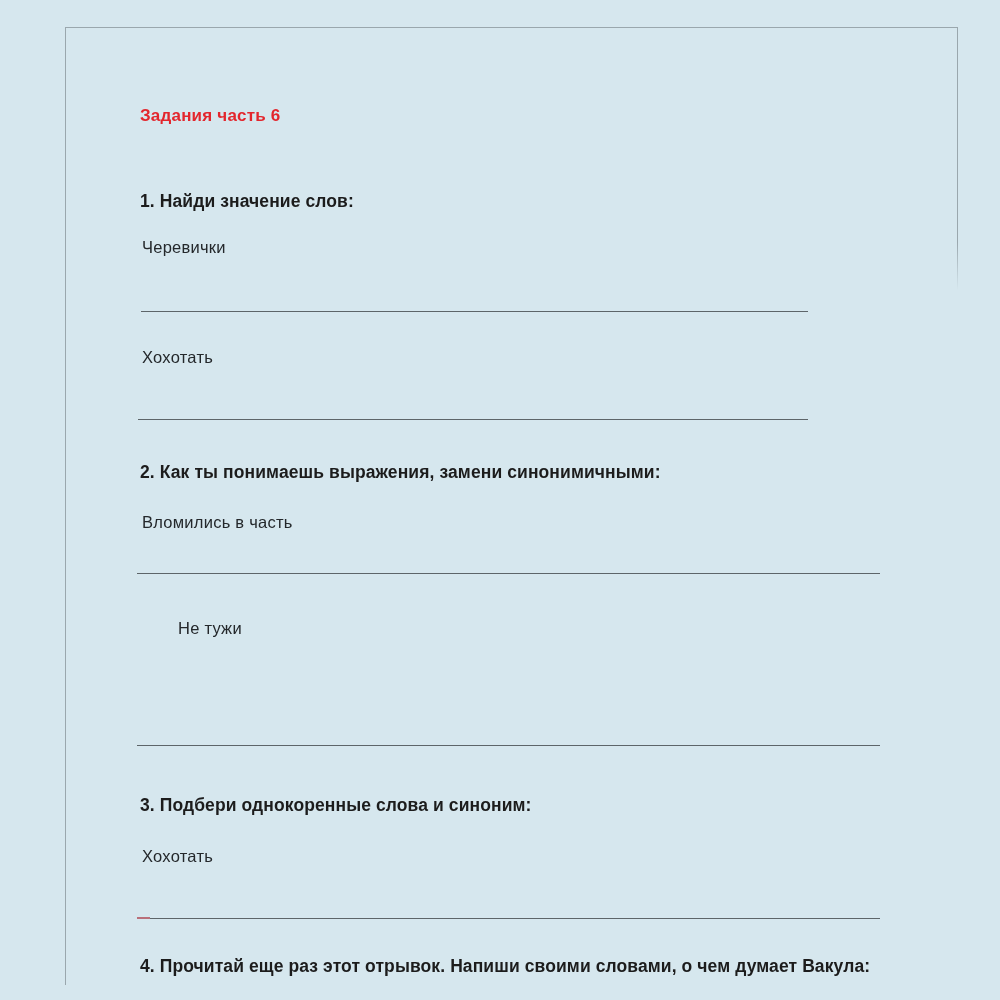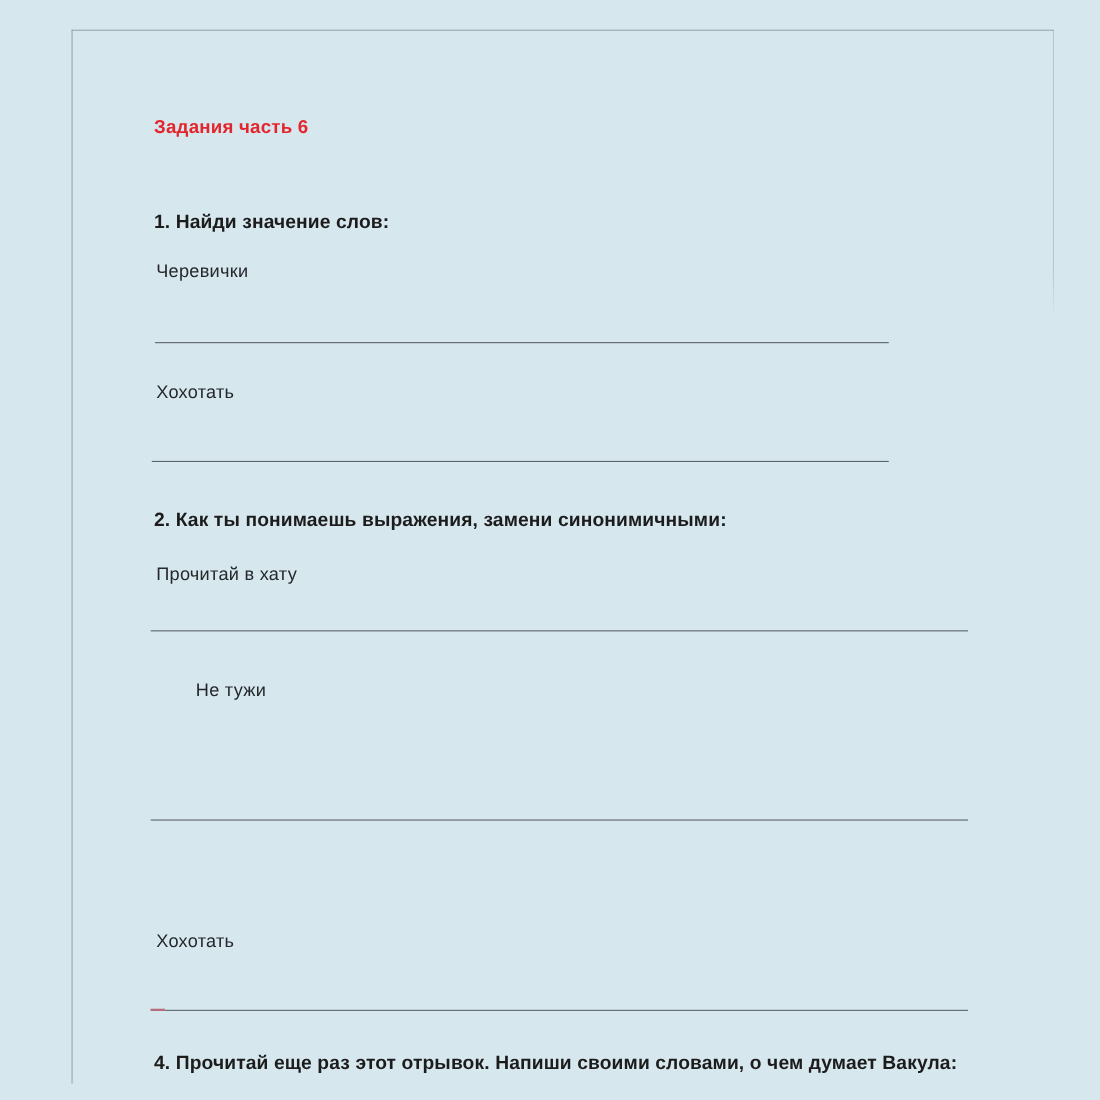--- a/index.html
+++ b/index.html
@@ -154,28 +154,29 @@
     <p class="prompt-word" id="word-cherevichki">Черевички</p>
 
     <div class="answer-line" id="line-1"></div>
 
     <p class="prompt-word" id="word-pannochka">Хохотать</p>
 
     <div class="answer-line" id="line-2"></div>
 
     <h2 class="task-heading" id="task-2-heading">2. Как ты понимаешь выражения, замени синонимичными:</h2>
 
-    <p class="prompt-word" id="word-vlomilis">Прочитай в хату</p>
+    <p class="prompt-word" id="word-vlomilis">Вломились в часть</p>
 
     <div class="answer-line" id="line-3"></div>
 
     <p class="prompt-word" id="word-netuzhi">Не тужи</p>
 
     <div class="answer-line" id="line-4"></div>
 
+    <h2 class="task-heading" id="task-3-heading">3. Подбери однокоренные слова и синоним:</h2>
 
     <p class="prompt-word" id="word-hohotat">Хохотать</p>
 
     <div class="answer-line tinted" id="line-5"></div>
 
     <h2 class="task-heading" id="task-4-heading">4. Прочитай еще раз этот отрывок. Напиши своими словами, о чем думает Вакула:</h2>
 
   </div>
 </div>
 

